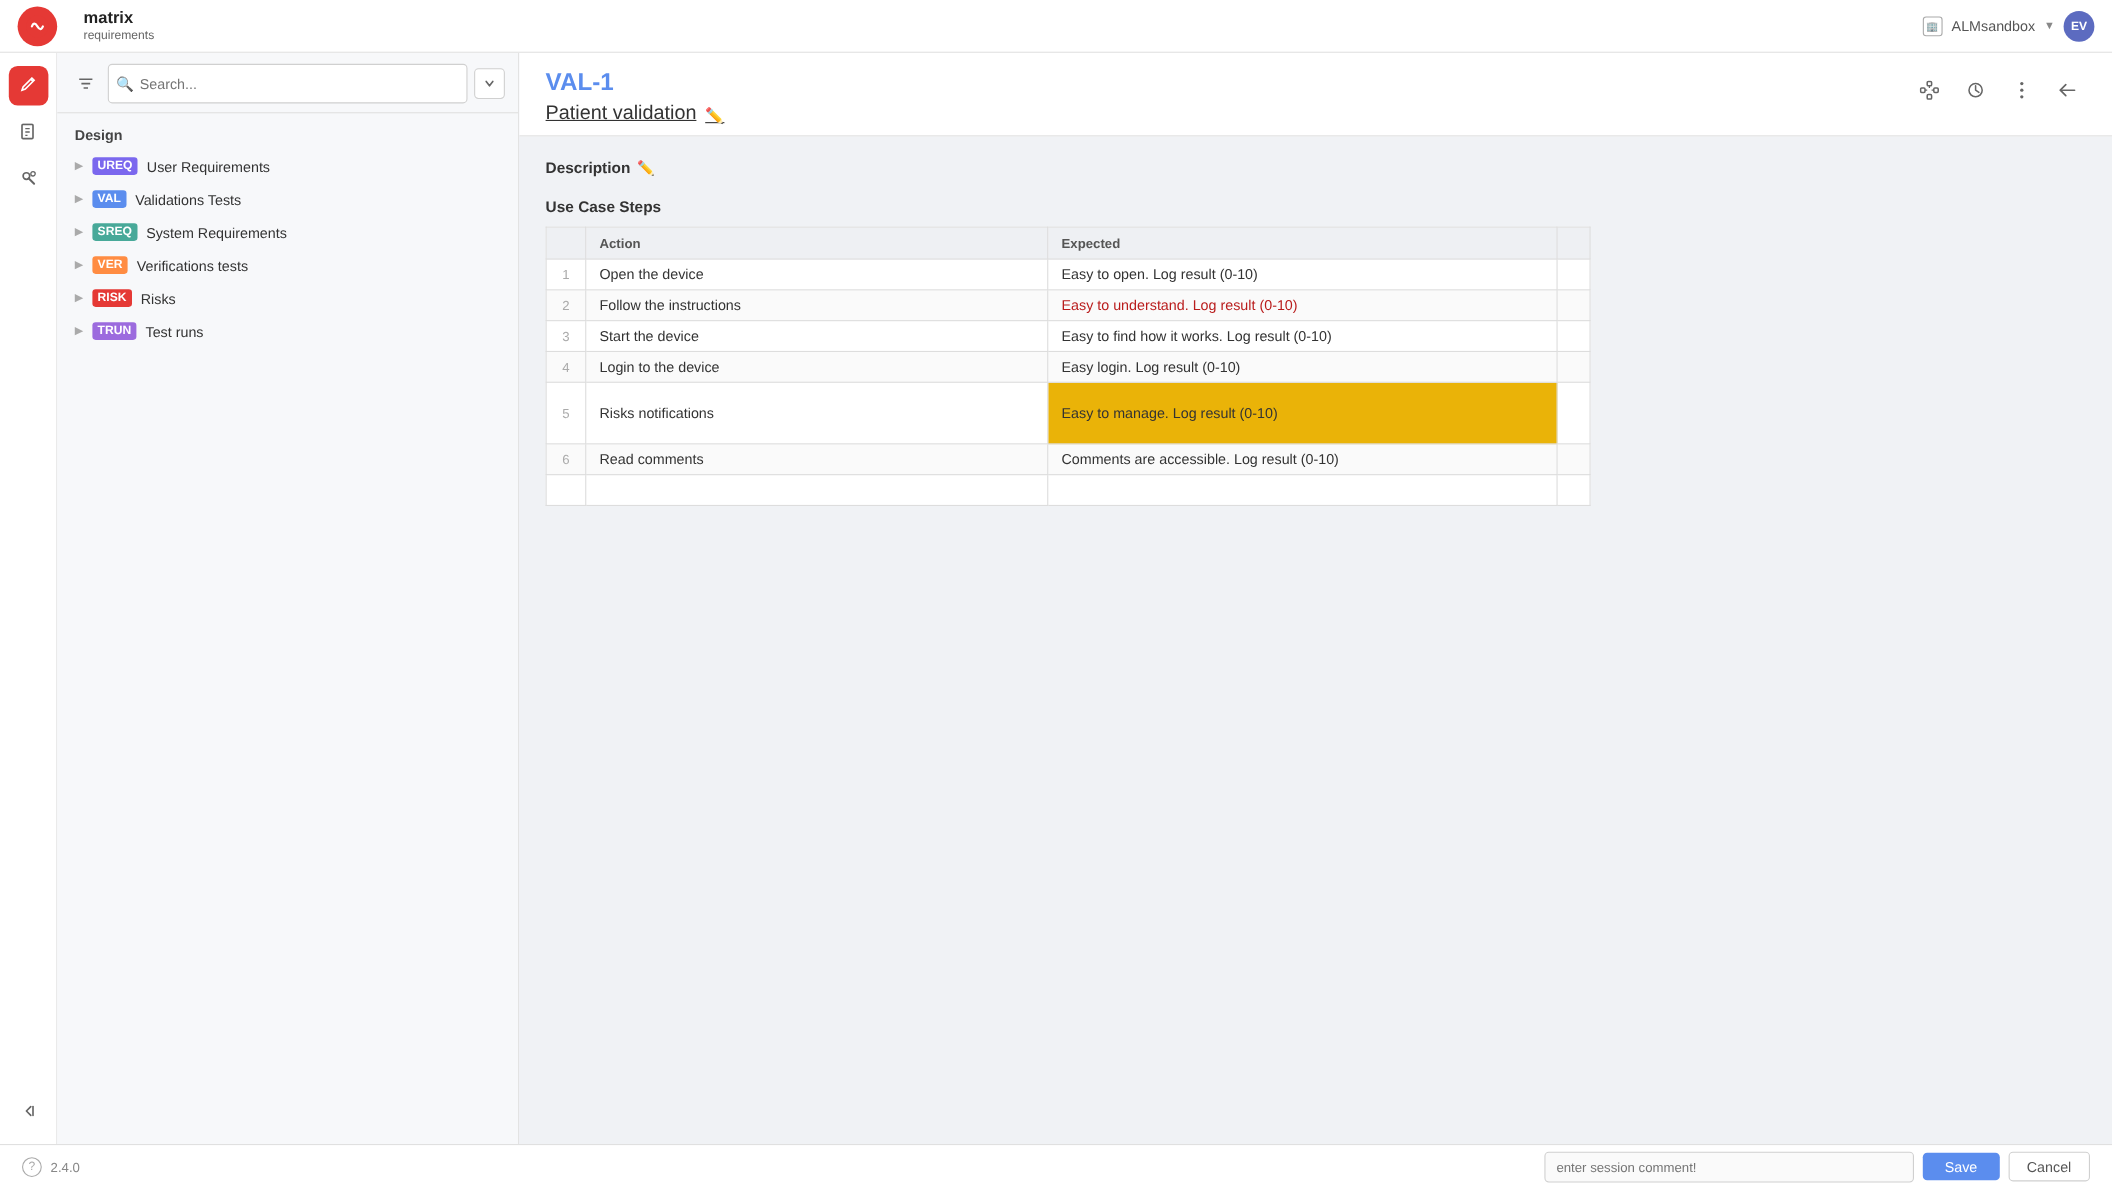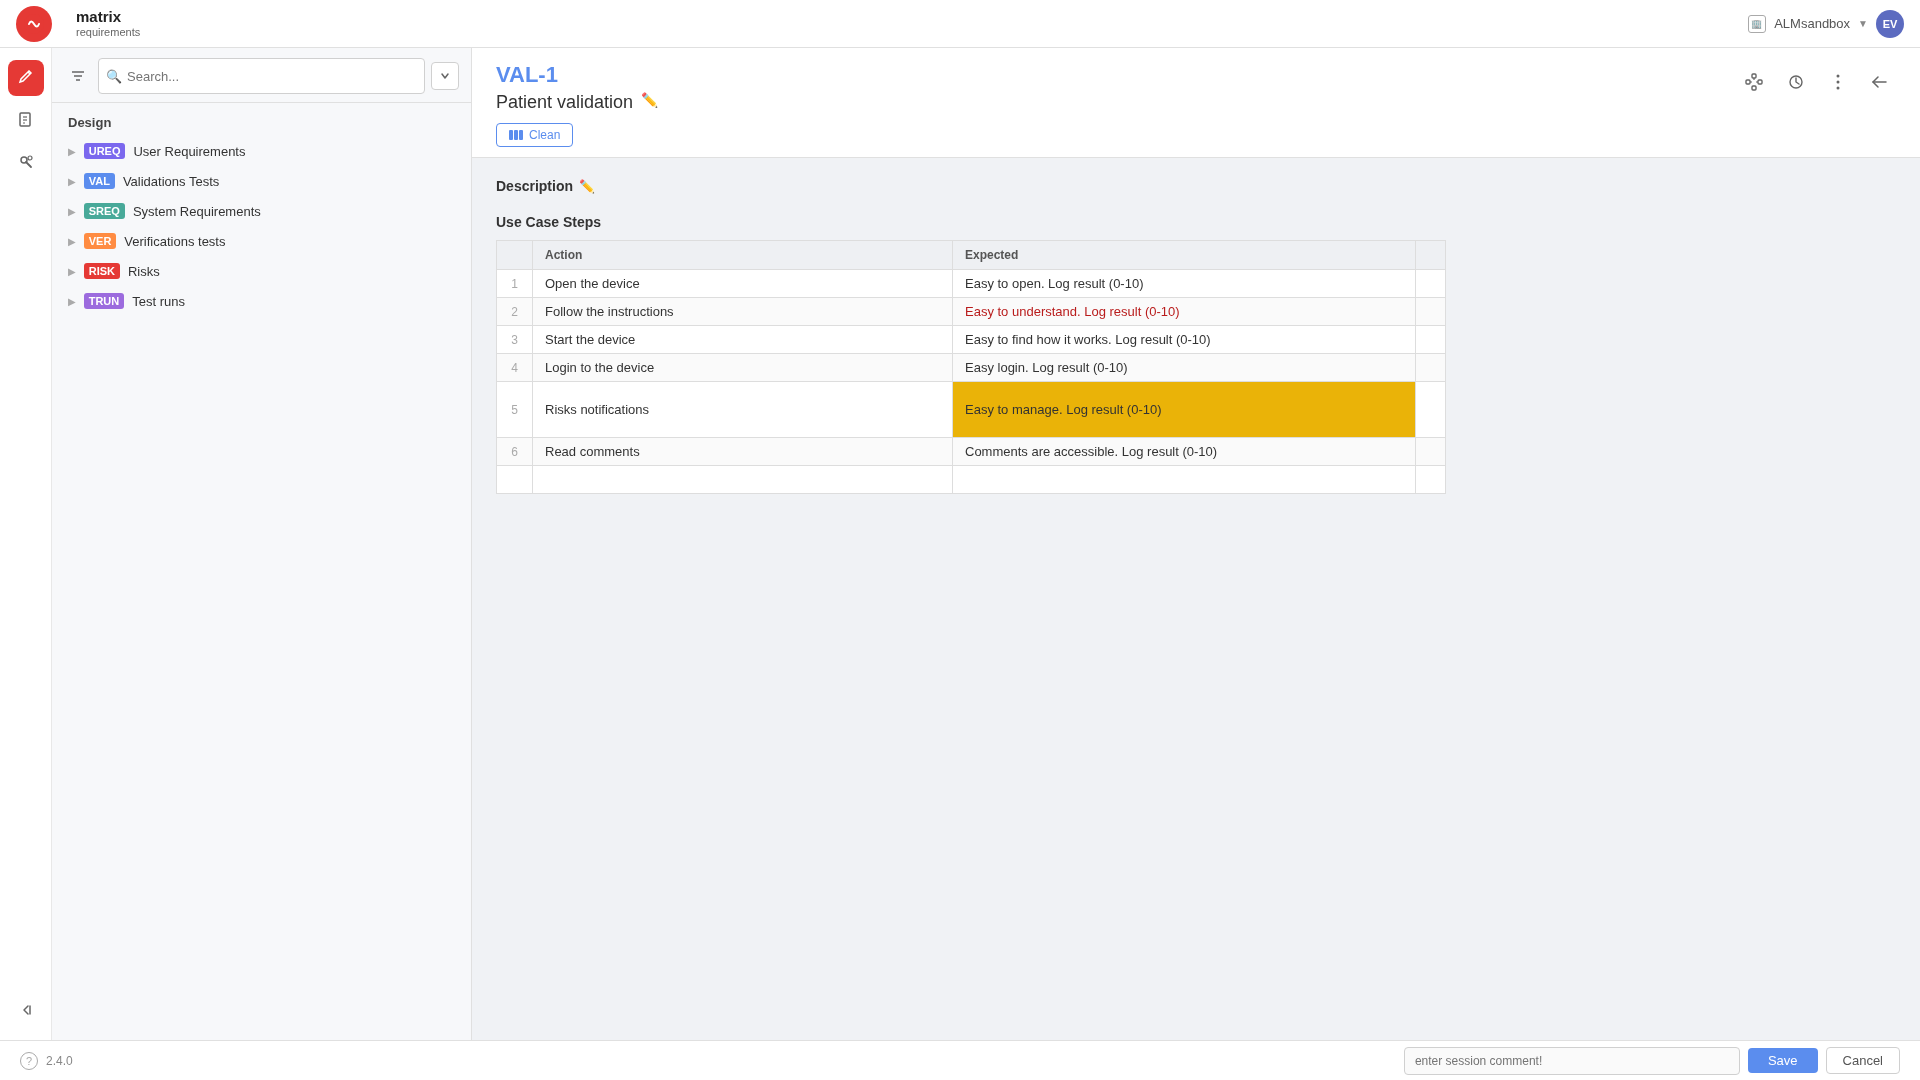--- a/index.html
+++ b/index.html
@@ -117,21 +117,21 @@
       </div>
     </div>
   </div>
 
   <div style="flex:1; background:#f0f2f5; display:flex; flex-direction:column; overflow:hidden;">
 
     <div style="background:#fff; border-bottom:1px solid #e0e0e0; padding:14px 24px 0; flex-shrink:0;">
       <div style="display:flex; align-items:flex-start; justify-content:space-between;">
         <div>
           <div style="font-size:22px; font-weight:700; color:#5b8dee; margin-bottom:4px;">VAL-1</div>
-          <div style="display:flex; align-items:flex-start; gap:8px; margin-bottom:10px;">
+          <div style="display:flex; align-items:flex-end; gap:8px; margin-bottom:10px;text-decoration:underline;">
             <span style="font-size:18px; font-weight:500; color:#333;">Patient validation</span>
             <span style="color:#bbb; font-size:14px; cursor:pointer;">✏️</span>
           </div>
         </div>
         <div style="display:flex; align-items:center; gap:10px; padding-top:4px;">
           <button style="width:32px; height:32px; display:flex; align-items:center; justify-content:center; cursor:pointer; color:#666; border:none; background:none;">
             <svg width="18" height="18" viewBox="0 0 18 18" fill="none">
                 <rect x="1" y="7" width="4" height="4" rx="1" stroke="#666" stroke-width="1.4"></rect>
                 <rect x="7" y="1" width="4" height="4" rx="1" stroke="#666" stroke-width="1.4"></rect>
                 <rect x="7" y="13" width="4" height="4" rx="1" stroke="#666" stroke-width="1.4"></rect>
@@ -157,32 +157,20 @@
           </button>
           <button style="width:32px; height:32px; display:flex; align-items:center; justify-content:center; cursor:pointer; color:#666; border:none; background:none;">
             <svg width="16" height="16" viewBox="0 0 16 16" fill="none">
                 <path d="M6 3L1 8L6 13" stroke="#666" stroke-width="1.5" stroke-linecap="round" stroke-linejoin="round"></path>
                 <path d="M1 8H14" stroke="#666" stroke-width="1.5" stroke-linecap="round"></path>
               </svg>
           </button>
         </div>
       </div>
 
-      <div style="padding-bottom:10px;">
-        <button style="display:inline-flex; align-items:center; gap:6px; padding:4px 12px; border:1px solid #5b8dee; border-radius:4px; background:#fff; color:#5b8dee; font-size:12px; cursor:pointer;">
-          <span style="display:flex; gap:2px; align-items:center;">
-            <svg width="14" height="10" viewBox="0 0 14 10" fill="none">
-                <rect x="0" y="0" width="4" height="10" rx="1" fill="#5b8dee"></rect>
-                <rect x="5" y="0" width="4" height="10" rx="1" fill="#5b8dee"></rect>
-                <rect x="10" y="0" width="4" height="10" rx="1" fill="#5b8dee"></rect>
-              </svg>
-          </span>
-          <span>Clean</span>
-        </button>
-      </div>
     </div>
 
     <div style="padding:20px 24px; overflow-y:auto; flex:1;">
 
       <div style="margin-bottom:20px;">
         <div style="font-size:14px; font-weight:700; color:#333; margin-bottom:8px; display:flex; align-items:center; gap:6px;">
           <span>Description</span>
           <span style="color:#bbb; font-size:13px; cursor:pointer;">✏️</span>
         </div>
       </div>

